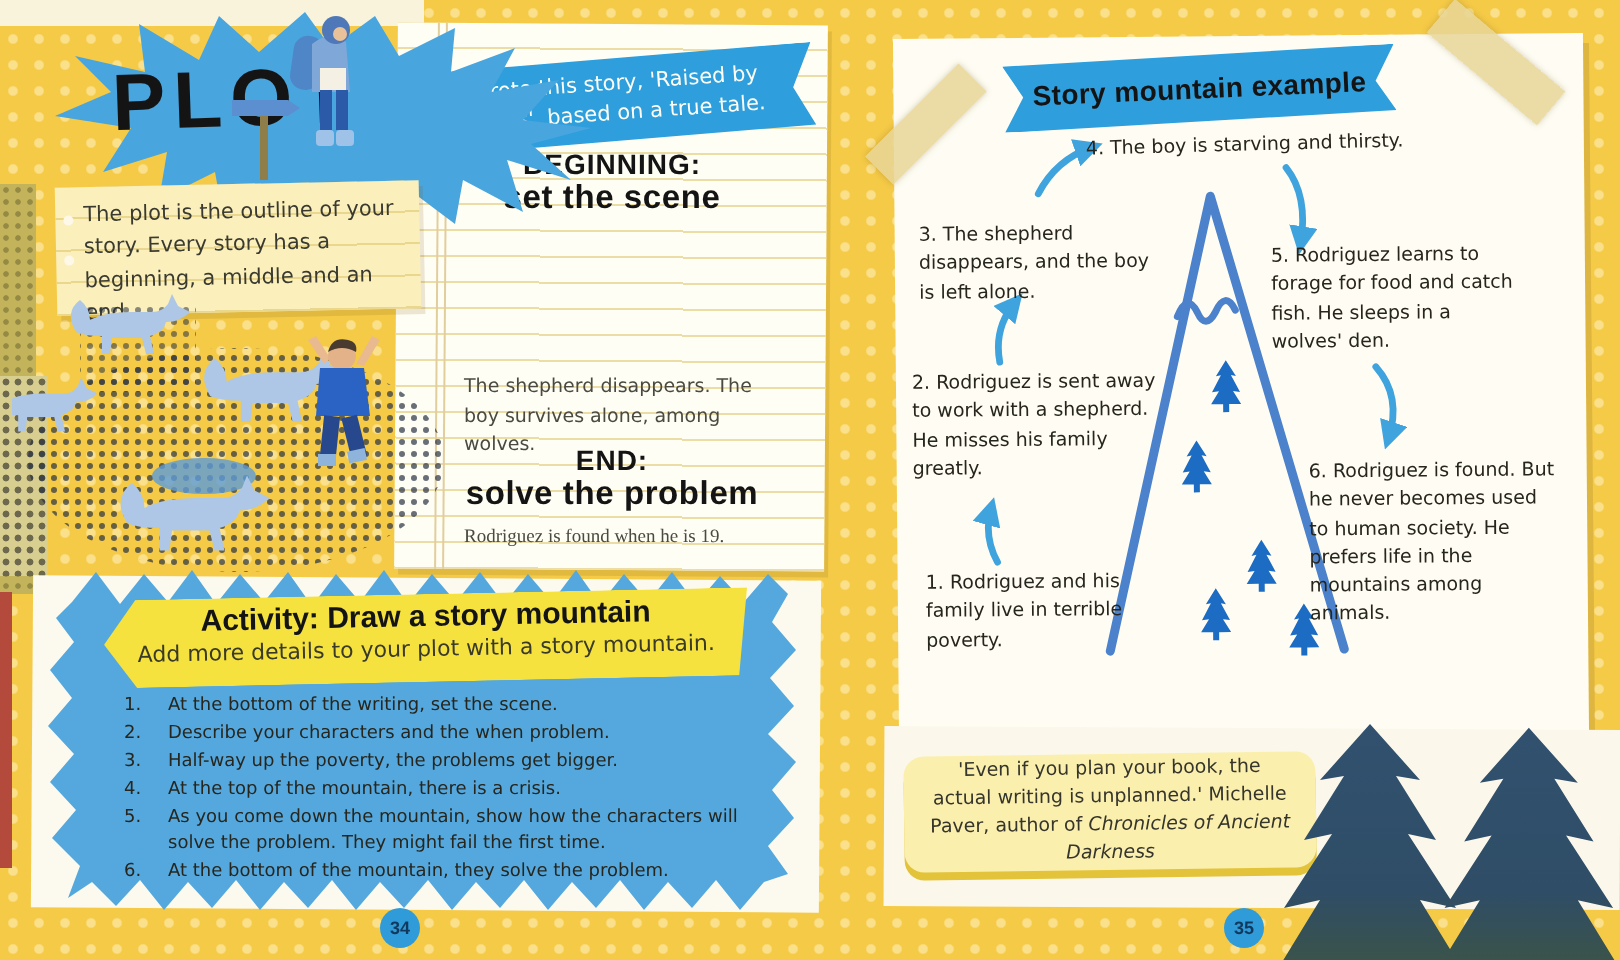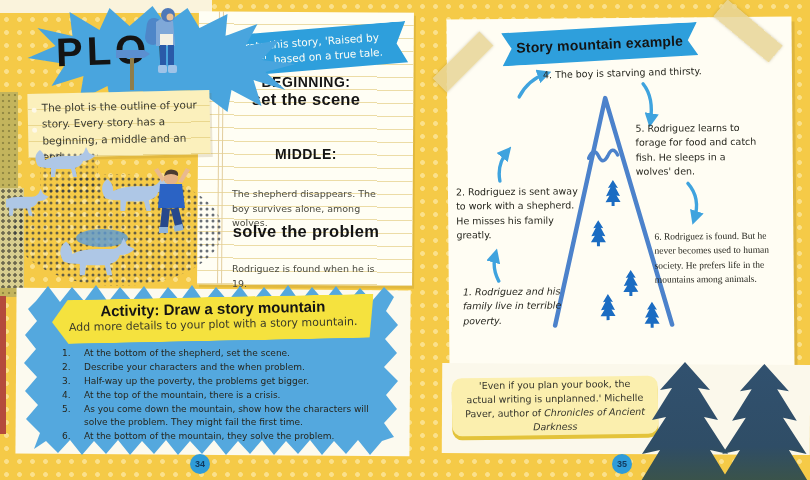--- a/index.html
+++ b/index.html
@@ -115,28 +115,28 @@
   <div class="abs red-strip"></div>
 
   <div class="abs lined-paper"></div>
 
   <div class="abs sec" style="top:74px;">
     <div class="marker sec-h">BEGINNING:</div>
     <div class="marker sec-sub">set the scene</div>
   </div>
 
   <div class="abs sec" style="top:146px;">
-    <div class="marker sec-h">MIDDLE:</div>
   </div>
   <div class="abs hand sec-body" style="left:232px;top:187px;">The shepherd disappears. The boy survives alone, among wolves.</div>
 
   <div class="abs sec" style="top:222px;">
+    <div class="marker sec-h">END:</div>
     <div class="marker sec-sub">solve the problem</div>
   </div>
-  <div class="abs hand sec-body" style="left:232px;top:262px;">Rodriguez is found when he is 19.</div>
+  <div class="abs hand sec-body" style="left:232px;top:262px;font-family:Liberation Serif, serif;">Rodriguez is found when he is 19.</div>
 
   <div class="abs story-banner hand">
     <span>I wrote this story, 'Raised by wolves', based on a true tale.</span>
   </div>
 
   <svg class="abs plot-burst" viewBox="0 0 285 110">
     <polygon fill="#49A5DE" points="10,52 38,40 20,22 55,30 52,6 82,24 92,2 112,20 135,0 148,18 170,2 182,22 210,8 208,30 240,18 228,40 262,34 244,54 278,58 248,66 268,84 236,74 244,100 214,84 210,106 186,88 170,108 152,90 130,106 118,86 94,102 90,80 62,94 66,70 34,80 48,58"></polygon>
   </svg>
   <div class="abs marker plot-title">PLOT</div>
 
@@ -192,21 +192,21 @@
   <svg class="abs splash" viewBox="0 0 382 176">
     <polygon fill="#54A8DE" points="16,18 28,3 40,19 52,4 64,18 76,2 88,19 100,4 112,18 124,3 136,20 148,4 160,18 172,2 184,19 196,4 208,18 220,3 232,19 244,4 256,18 268,2 280,19 292,4 304,18 316,3 328,19 340,5 352,18 364,4 374,14 366,28 378,42 365,56 377,70 364,84 378,98 366,112 377,126 364,140 374,154 362,158 350,172 338,157 326,171 314,158 302,172 290,157 278,171 266,158 254,172 242,157 230,171 218,158 206,172 194,157 182,171 170,158 158,172 146,157 134,171 122,158 110,172 98,157 86,171 74,158 62,172 50,157 38,170 26,158 14,166 20,150 6,136 18,122 5,108 17,94 4,80 16,66 5,52 17,38 8,26"></polygon>
   </svg>
   <div class="abs activity-banner">
     <div class="marker activity-title">Activity: Draw a story mountain</div>
     <div class="hand activity-sub">Add more details to your plot with a story mountain.</div>
   </div>
   <div class="abs steps hand">
     <div class="step">
       <span class="step-num">1.</span>
-      <span class="step-text">At the bottom of the shepherd, set the scene.</span>
+      <span class="step-text">At the bottom of the writing, set the scene.</span>
     </div>
     <div class="step">
       <span class="step-num">2.</span>
       <span class="step-text">Describe your characters and the when problem.</span>
     </div>
     <div class="step">
       <span class="step-num">3.</span>
       <span class="step-text">Half-way up the poverty, the problems get bigger.</span>
     </div>
     <div class="step">
@@ -254,24 +254,25 @@
       </g>
       <g fill="none" stroke="#3FA3DE" stroke-width="3.4" stroke-linecap="round">
         <path d="M196 66 q11 14 7 38" marker-end="url(#ah)"></path>
         <path d="M240 166 q13 15 6 36" marker-end="url(#ah)"></path>
       </g>
     </svg>
 
     <div class="abs mountain-banner marker">Story mountain example</div>
 
     <div class="anno hand" style="left:96px;top:48px;width:190px;transform:rotate(-1deg);">4. The boy is starving and thirsty.</div>
+    <div class="anno hand" style="left:12px;top:92px;width:122px;">3. The shepherd disappears, and the boy is left alone.</div>
     <div class="anno hand" style="left:188px;top:104px;width:126px;">5. Rodriguez learns to forage for food and catch fish. He sleeps in a wolves' den.</div>
     <div class="anno hand" style="left:8px;top:166px;width:124px;">2. Rodriguez is sent away to work with a shepherd. He misses his family greatly.</div>
-    <div class="anno hand" style="left:206px;top:212px;width:124px;font-family:Liberation Serif, serif;">6. Rodriguez is found. But he never becomes used to human society. He prefers life in the mountains among animals.</div>
-    <div class="anno hand" style="left:14px;top:266px;width:104px;font-style:italic;">1. Rodriguez and his family live in terrible poverty.</div>
+    <div class="anno hand" style="left:206px;top:212px;width:124px;">6. Rodriguez is found. But he never becomes used to human society. He prefers life in the mountains among animals.</div>
+    <div class="anno hand" style="left:14px;top:266px;width:104px;">1. Rodriguez and his family live in terrible poverty.</div>
   </div>
 
   <div class="abs tape" style="left:430px;top:52px;width:66px;height:20px;transform:rotate(-45deg);"></div>
   <div class="abs tape" style="left:712px;top:20px;width:72px;height:22px;transform:rotate(40deg);"></div>
 
   <div class="abs quote-patch"></div>
   <div class="abs quote-note">
     <div>
       <span class="hand">'Even if you plan your book, the actual writing is unplanned.' Michelle Paver, author of </span><span class="hand book">Chronicles of Ancient Darkness</span>
     </div>

